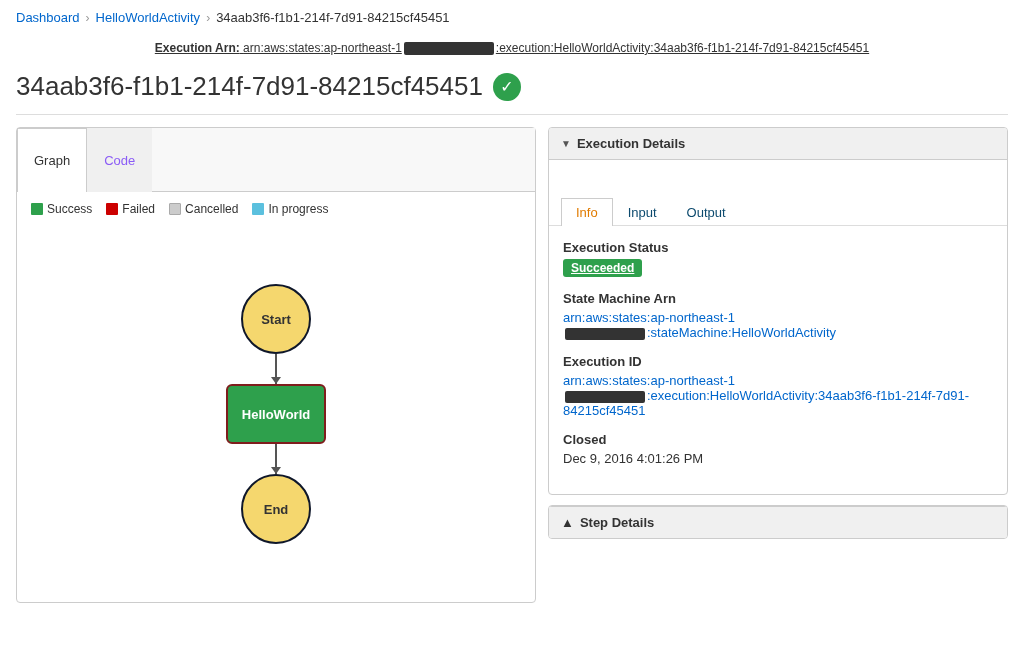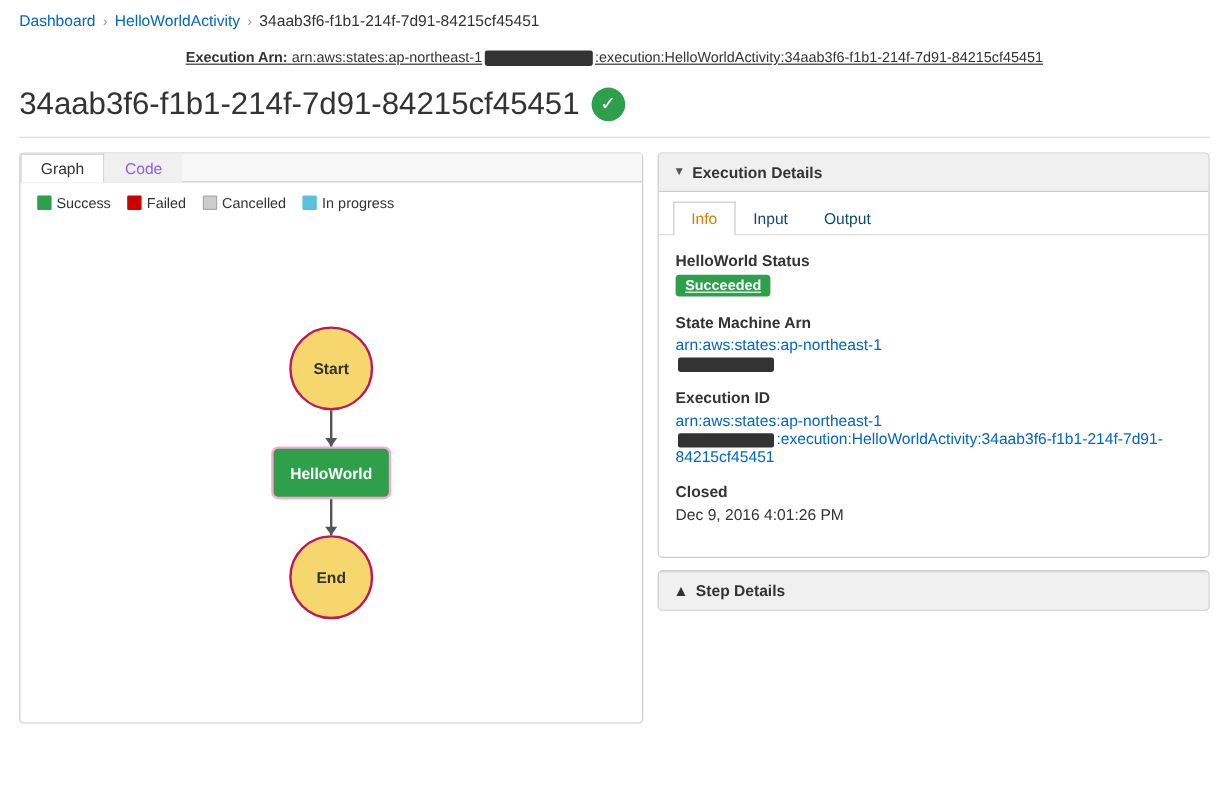--- a/index.html
+++ b/index.html
@@ -56,21 +56,21 @@
       flex: 0 0 520px; border: 1px solid #ccc; border-radius: 4px;
       margin-right: 12px; display: flex; flex-direction: column;
     }
 
     
     .tab-bar {
       display: flex; border-bottom: 1px solid #ccc;
       background: #f8f8f8;
     }
     .tab {
-      padding: 4px 16px; cursor: pointer; font-size: 13px;
+      padding: 24px 16px; cursor: pointer; font-size: 13px;
       border: 1px solid transparent; border-bottom: none;
       margin-bottom: -1px; position: relative;
       background: #f0f0f0;
     }
     .tab.active {
       background: #fff; border-color: #ccc;
       border-bottom-color: #fff; color: #333;
     }
     .tab:not(.active) { color: #8b5cf6; }
 
@@ -87,38 +87,38 @@
     
     .graph-area {
       flex: 1; display: flex; align-items: center; justify-content: center;
       padding: 20px;
     }
     .flow-diagram {
       display: flex; flex-direction: column; align-items: center; gap: 0;
     }
     .flow-node-start, .flow-node-end {
       width: 70px; height: 70px; border-radius: 50%;
-      background: #f5d76e; border: 2px solid #be185d;
+      background: #f5d76e; border: 2px solid #0f172a;
       display: flex; align-items: center; justify-content: center;
       font-size: 13px; font-weight: bold; color: #333;
     }
     .flow-arrow {
       width: 2px; height: 30px; background: #555;
       position: relative; margin: 0 auto;
     }
     .flow-arrow::after {
       content: ''; position: absolute; bottom: 0; left: 50%;
       transform: translateX(-50%);
       border-left: 5px solid transparent;
       border-right: 5px solid transparent;
       border-top: 7px solid #555;
     }
     .flow-node-action {
-      width: 100px; height: 44px; border-radius: 6px;
-      background: #2ea04c; border: 2px solid #f9a8d4;
+      width: 100px; height: 60px; border-radius: 6px;
+      background: #2ea04c; border: 2px solid #7f1d1d;
       display: flex; align-items: center; justify-content: center;
       font-size: 13px; font-weight: bold; color: #fff;
     }
 
     
     .right-panel {
       flex: 1; display: flex; flex-direction: column; gap: 0;
     }
 
     
@@ -130,21 +130,21 @@
       background: #f0f0f0; padding: 8px 12px;
       font-size: 13px; font-weight: bold;
       display: flex; align-items: center; gap: 6px;
       border-bottom: 1px solid #ccc;
     }
     .section-header .triangle { font-size: 10px; color: #555; }
 
     
     .detail-tabs {
       display: flex; border-bottom: 1px solid #ddd;
-      padding: 0 12px; padding-top: 8px;
+      padding: 0 12px; padding-top: 8px; margin-top: 30px;
     }
     .detail-tab {
       padding: 6px 14px; font-size: 13px; cursor: pointer;
       border: 1px solid transparent; border-bottom: none;
       margin-bottom: -1px; position: relative;
     }
     .detail-tab.active {
       border-color: #ccc; border-bottom-color: #fff;
       background: #fff; color: #e07b00; font-weight: normal;
     }
@@ -242,31 +242,31 @@
         <span class="triangle">▼</span>
         <span>Execution Details</span>
       </div>
       <div class="detail-tabs">
         <div class="detail-tab active">Info</div>
         <div class="detail-tab">Input</div>
         <div class="detail-tab">Output</div>
       </div>
       <div class="detail-content">
         <div class="detail-field">
-          <div class="detail-label">HelloWorld Status</div>
+          <div class="detail-label">Execution Status</div>
           <div class="detail-value">
             <span class="status-badge">Succeeded</span>
           </div>
         </div>
         <div class="detail-field">
           <div class="detail-label">State Machine Arn</div>
           <div class="detail-value">
             <a href="#">
               <span>arn:aws:states:ap-northeast-</span><span>1</span><br>
-              <span class="arn-redacted" style="background:#333;color:#333;display:inline-block;min-width:80px;height:12px;vertical-align:middle;"></span>
+              <span class="arn-redacted" style="background:#333;color:#333;display:inline-block;min-width:80px;height:12px;vertical-align:middle;"></span><span>:stateMachine:HelloWorldActivity</span>
             </a>
           </div>
         </div>
         <div class="detail-field">
           <div class="detail-label">Execution ID</div>
           <div class="detail-value">
             <a href="#">
               <span>arn:aws:states:ap-northeast-</span><span>1</span><br>
               <span class="arn-redacted" style="background:#333;color:#333;display:inline-block;min-width:80px;height:12px;vertical-align:middle;"></span><span>:execution:HelloWorldActivity:34aab3f6-f1b1-214f-7d91-84215cf45451</span>
             </a>

